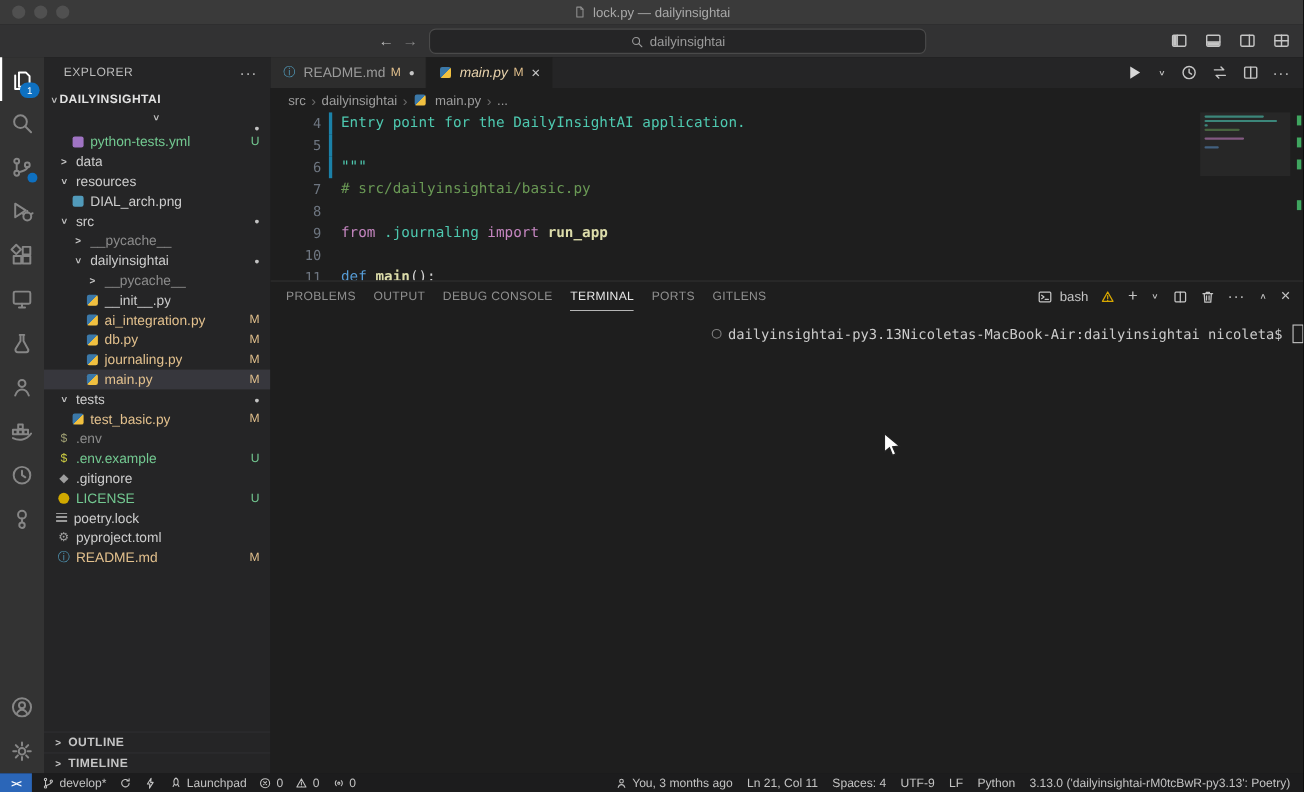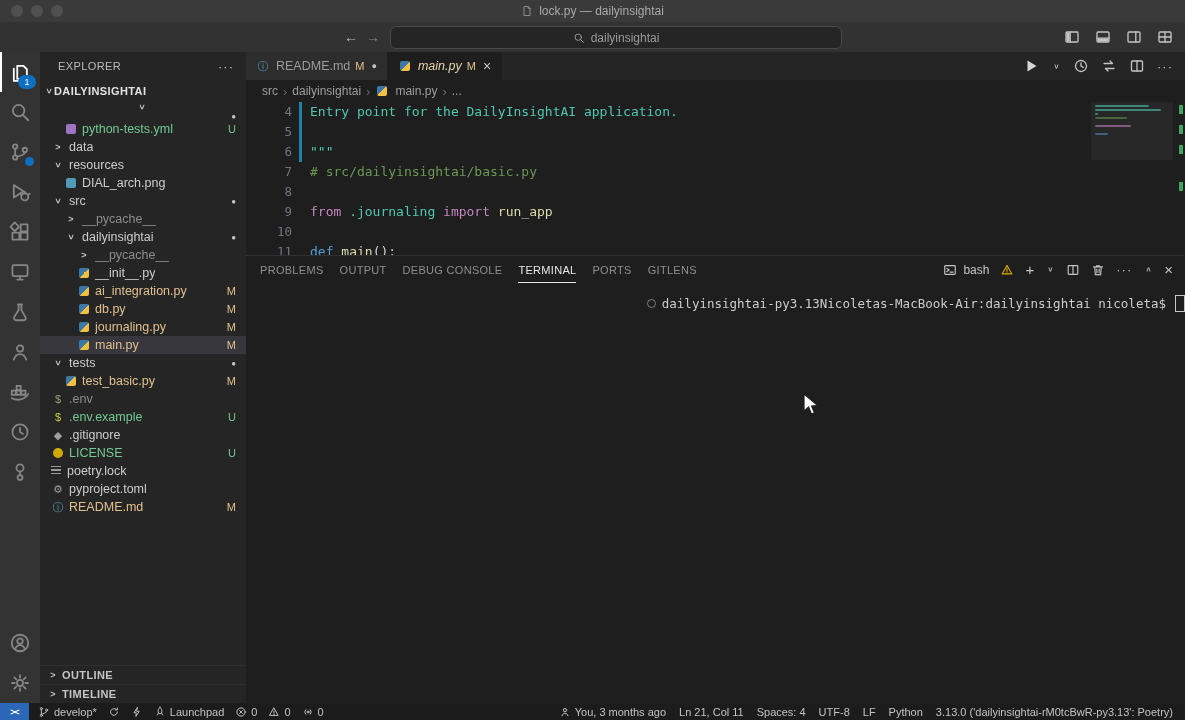--- a/index.html
+++ b/index.html
@@ -97,21 +97,21 @@
     font-family:"DejaVu Sans Mono","Liberation Mono",monospace;}
   .cline{display:flex;height:20px;line-height:20px;font-size:13px;position:relative;}
   .lnum{width:46px;text-align:right;color:#6e7681;flex:none;font-size:12.5px;}
   .ltext{padding-left:18px;white-space:pre;}
   .cline.mod::before{content:"";position:absolute;left:53px;top:0;bottom:0;width:3px;background:#1b81a8;}
   .tok-docstring{color:#4ec9b0;}
   .tok-comment{color:#6a9955;}
   .tok-keyword{color:#c586c0;}
   .tok-kw2{color:#569cd6;}
   .tok-type{color:#4ec9b0;}
-  .tok-func{color:#dcdcaa;}
+  .tok-func{color:#dcdcaa;font-weight:bold;}
   .tok-plain{color:#d4d4d4;}
 
   .minimap{position:absolute;top:3px;right:16px;width:74px;}
   .mm-slider{position:absolute;left:-4px;right:-4px;top:-3px;height:58px;background:rgba(255,255,255,.045);}
   .mm-row{height:2px;margin-bottom:2px;}
   .mm-row span{display:block;height:2px;border-radius:1px;opacity:.9;}
   .ruler{position:absolute;top:0;right:0;width:9px;bottom:0;}
   .ruler span{position:absolute;right:2px;width:4px;height:9px;background:#3fa55f;}
 
   
@@ -766,21 +766,21 @@
           </span>
           <span>You, 3 months ago</span>
         </div>
         <div class="sitem">
           <span>Ln 21, Col 11</span>
         </div>
         <div class="sitem">
           <span>Spaces: 4</span>
         </div>
         <div class="sitem">
-          <span>UTF-8</span>
+          <span>UTF-9</span>
         </div>
         <div class="sitem">
           <span>LF</span>
         </div>
         <div class="sitem">
           <span>Python</span>
         </div>
         <div class="sitem">
           <span>3.13.0 ('dailyinsightai-rM0tcBwR-py3.13': Poetry)</span>
         </div>

